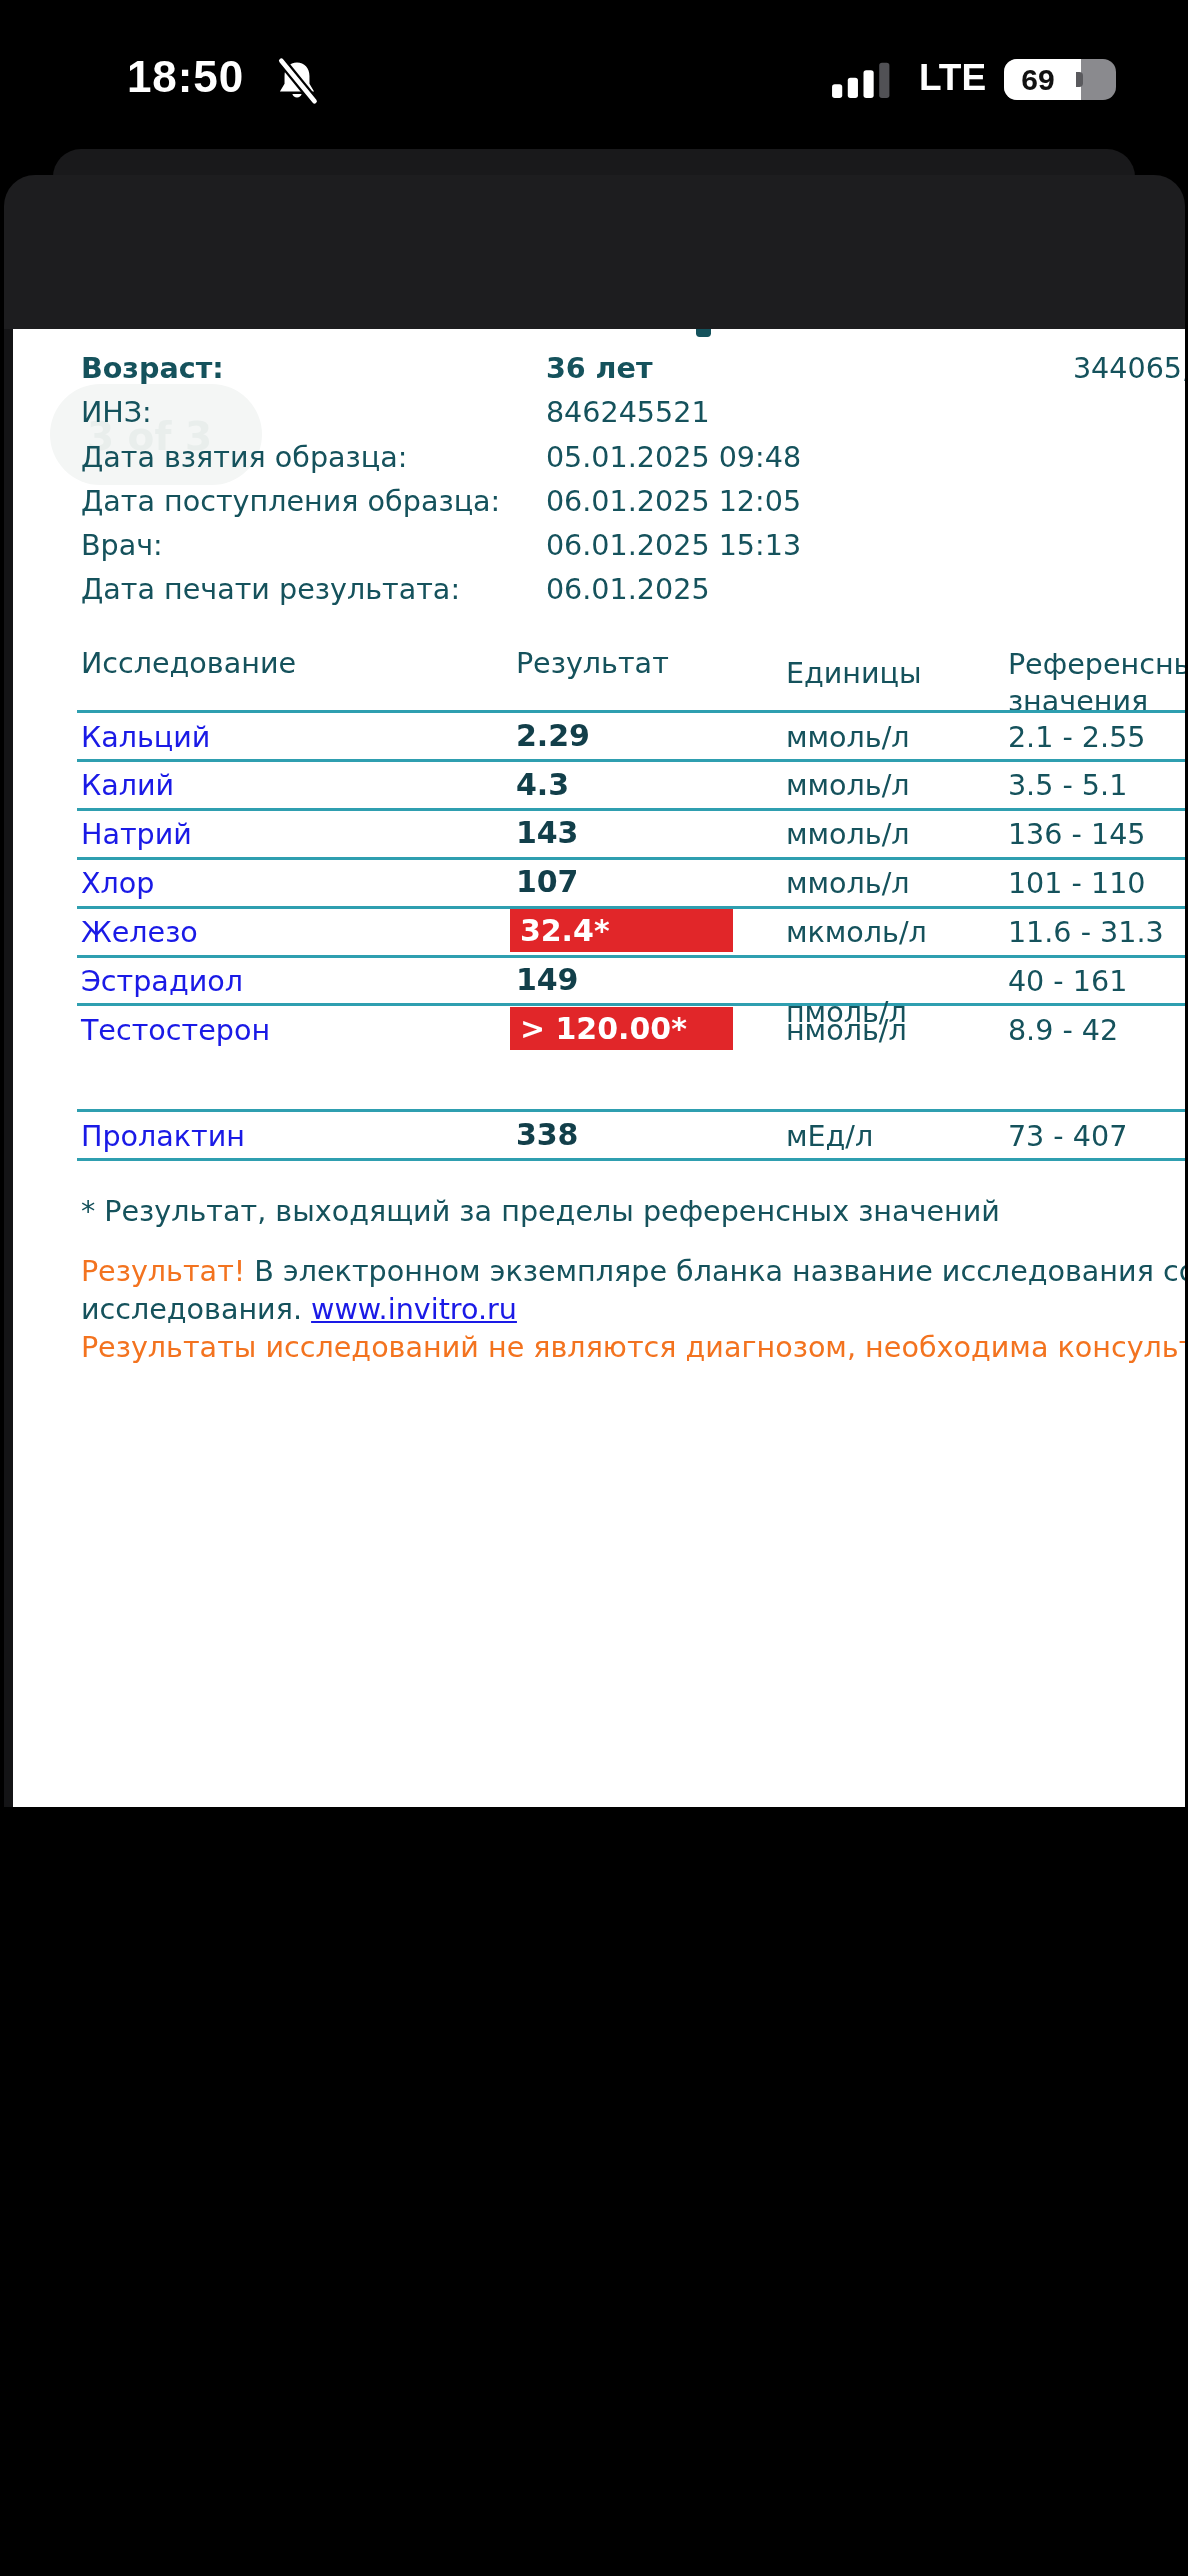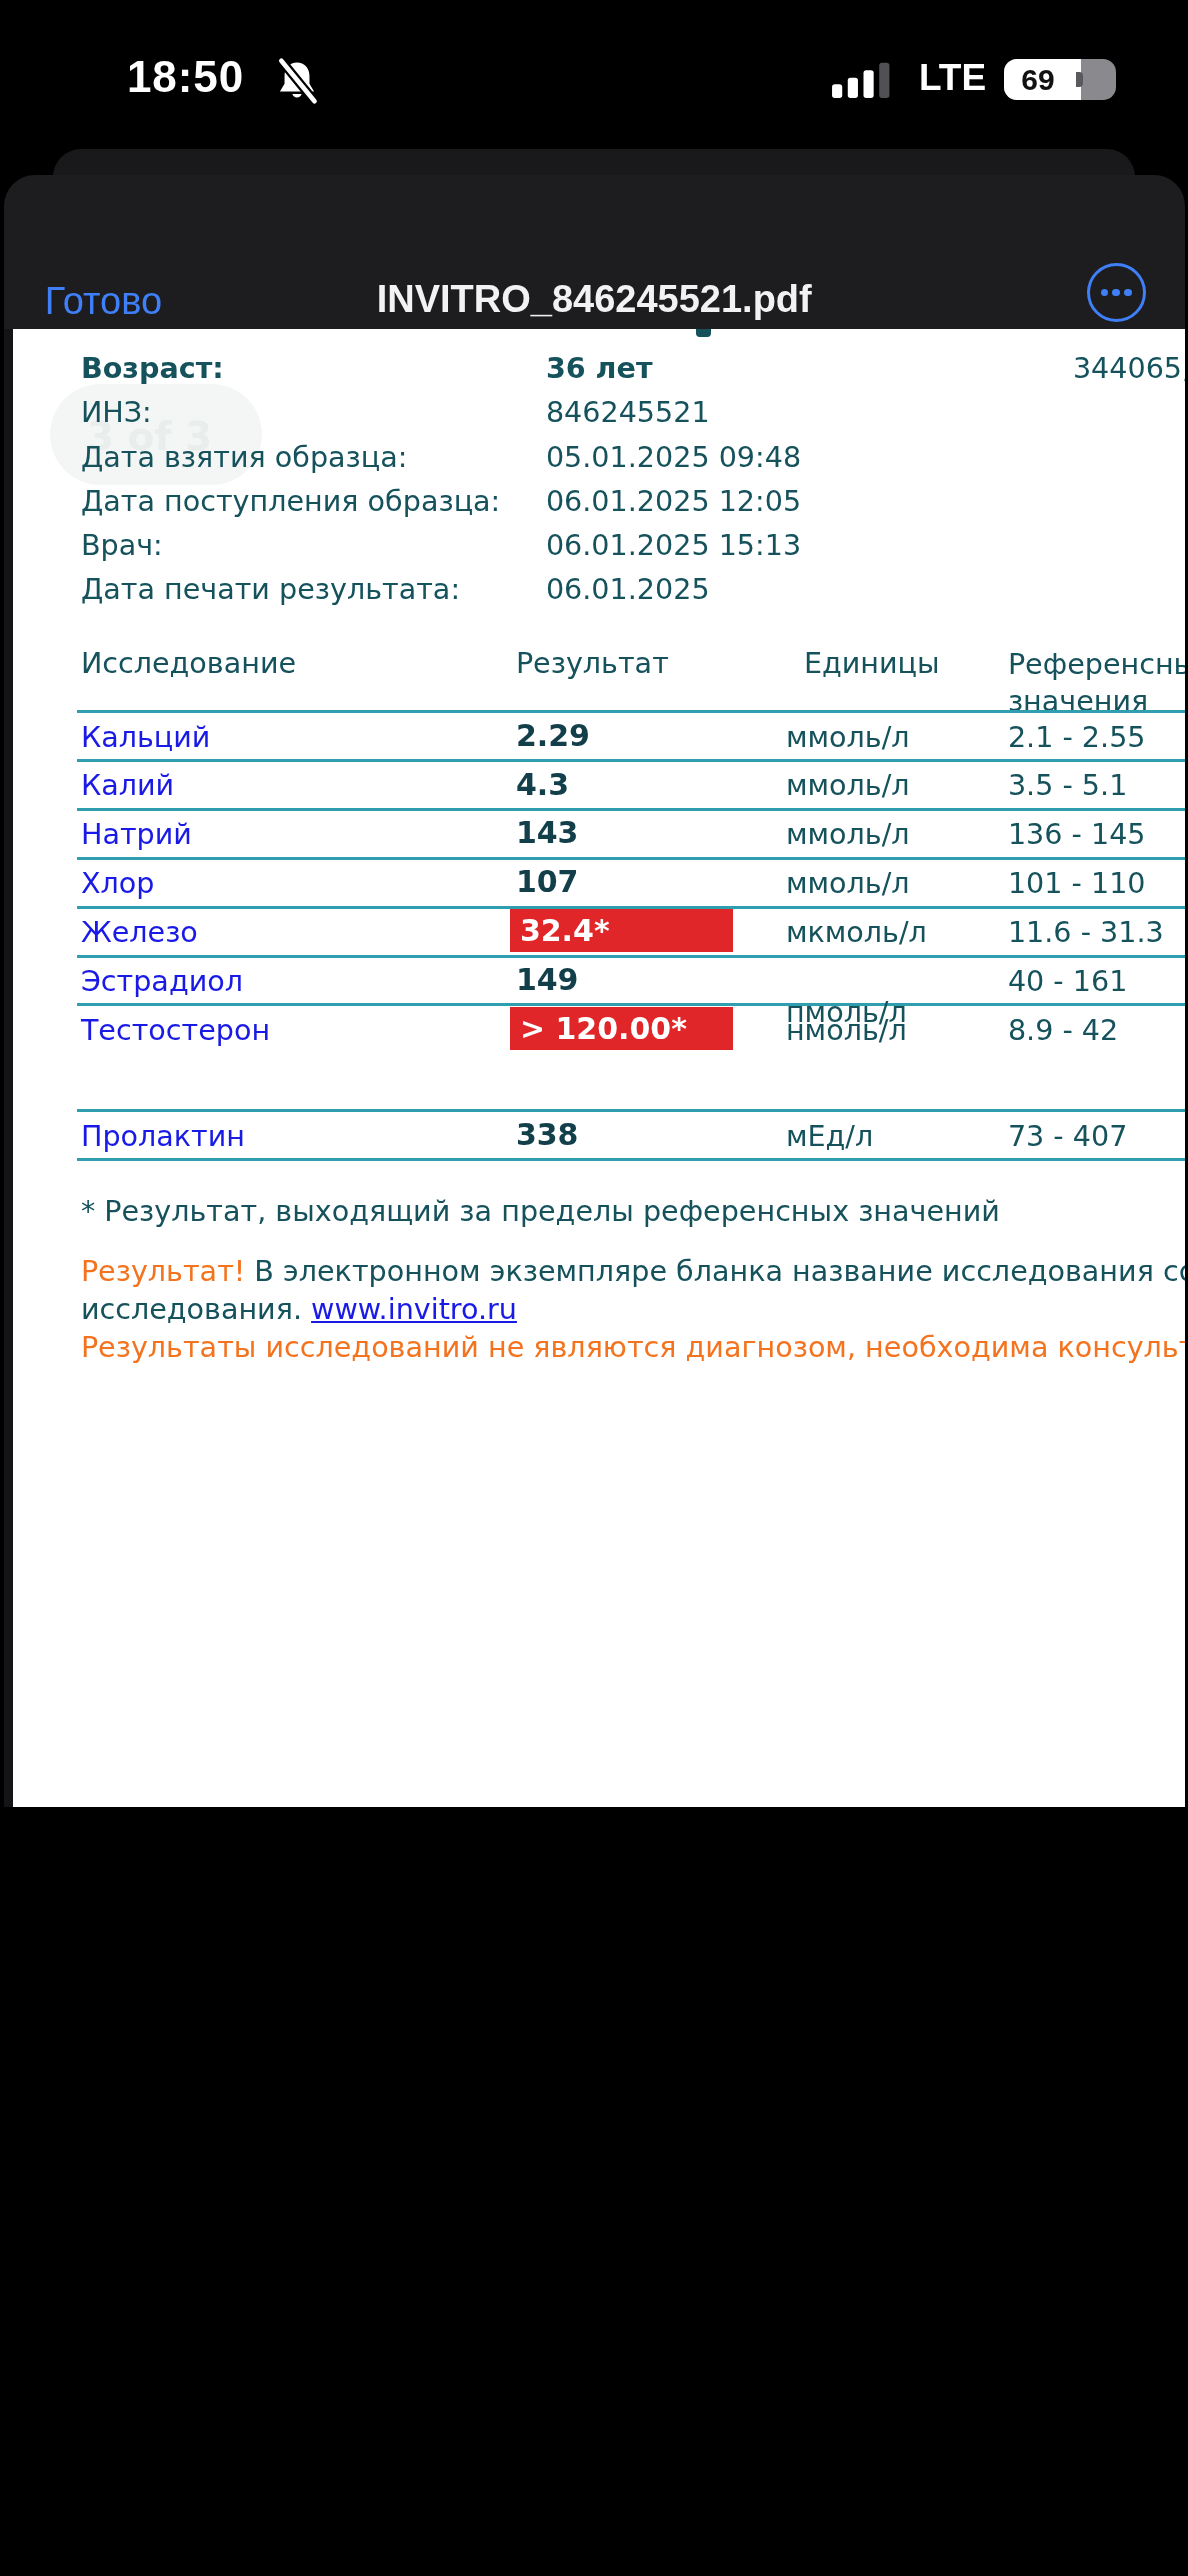--- a/index.html
+++ b/index.html
@@ -89,29 +89,20 @@
       <div class="sb-batt-fill"></div>
       <div class="sb-batt-num">69</div>
     </div>
     <div class="sb-batt-nub"></div>
   </div>
 
   <div class="backcard"></div>
 
   <div class="sheet">
 
-    <div class="navbar">
-      <div class="nav-done">Готово</div>
-      <div class="nav-title">INVITRO_846245521.pdf</div>
-      <div class="nav-more">
-          <i></i>
-          <i></i>
-          <i></i>
-        </div>
-    </div>
 
     <div class="pdfarea">
       <div class="pdfpage" id="pdfpage">
         <div class="frag"></div>
         <div class="wm-blob"></div>
         <div class="wm-text">3 of 3</div>
         <div class="ordernum">344065,</div>
 
         <div id="meta-list">
             <div class="meta-label bold" style="top: 22px;">Возраст:</div>
@@ -123,21 +114,21 @@
             <div class="meta-label" style="top: 155px;">Дата поступления образца:</div>
             <div class="meta-value" style="top: 155px;">06.01.2025 12:05</div>
             <div class="meta-label" style="top: 199px;">Врач:</div>
             <div class="meta-value" style="top: 199px;">06.01.2025 15:13</div>
             <div class="meta-label" style="top: 243px;">Дата печати результата:</div>
             <div class="meta-value" style="top: 243px;">06.01.2025</div>
           </div>
 
         <div class="thead" style="left:68px;top:317px;">Исследование</div>
         <div class="thead" style="left:503px;top:317px;">Результат</div>
-        <div class="thead" style="left:773px;top:317px;margin-left:18px;">Единицы</div>
+        <div class="thead" style="left:773px;top:327px;">Единицы</div>
         <div class="thead" style="left:995px;top:317px;width:276px;white-space:normal;line-height:37px;">Референсные значения</div>
 
         <div id="table-rows">
             <div class="sep" style="top: 381px;"></div>
             <div class="sep" style="top: 430px;"></div>
             <div class="sep" style="top: 479px;"></div>
             <div class="sep" style="top: 528px;"></div>
             <div class="sep" style="top: 577px;"></div>
             <div class="sep" style="top: 626px;"></div>
             <div class="sep" style="top: 674px;"></div>

